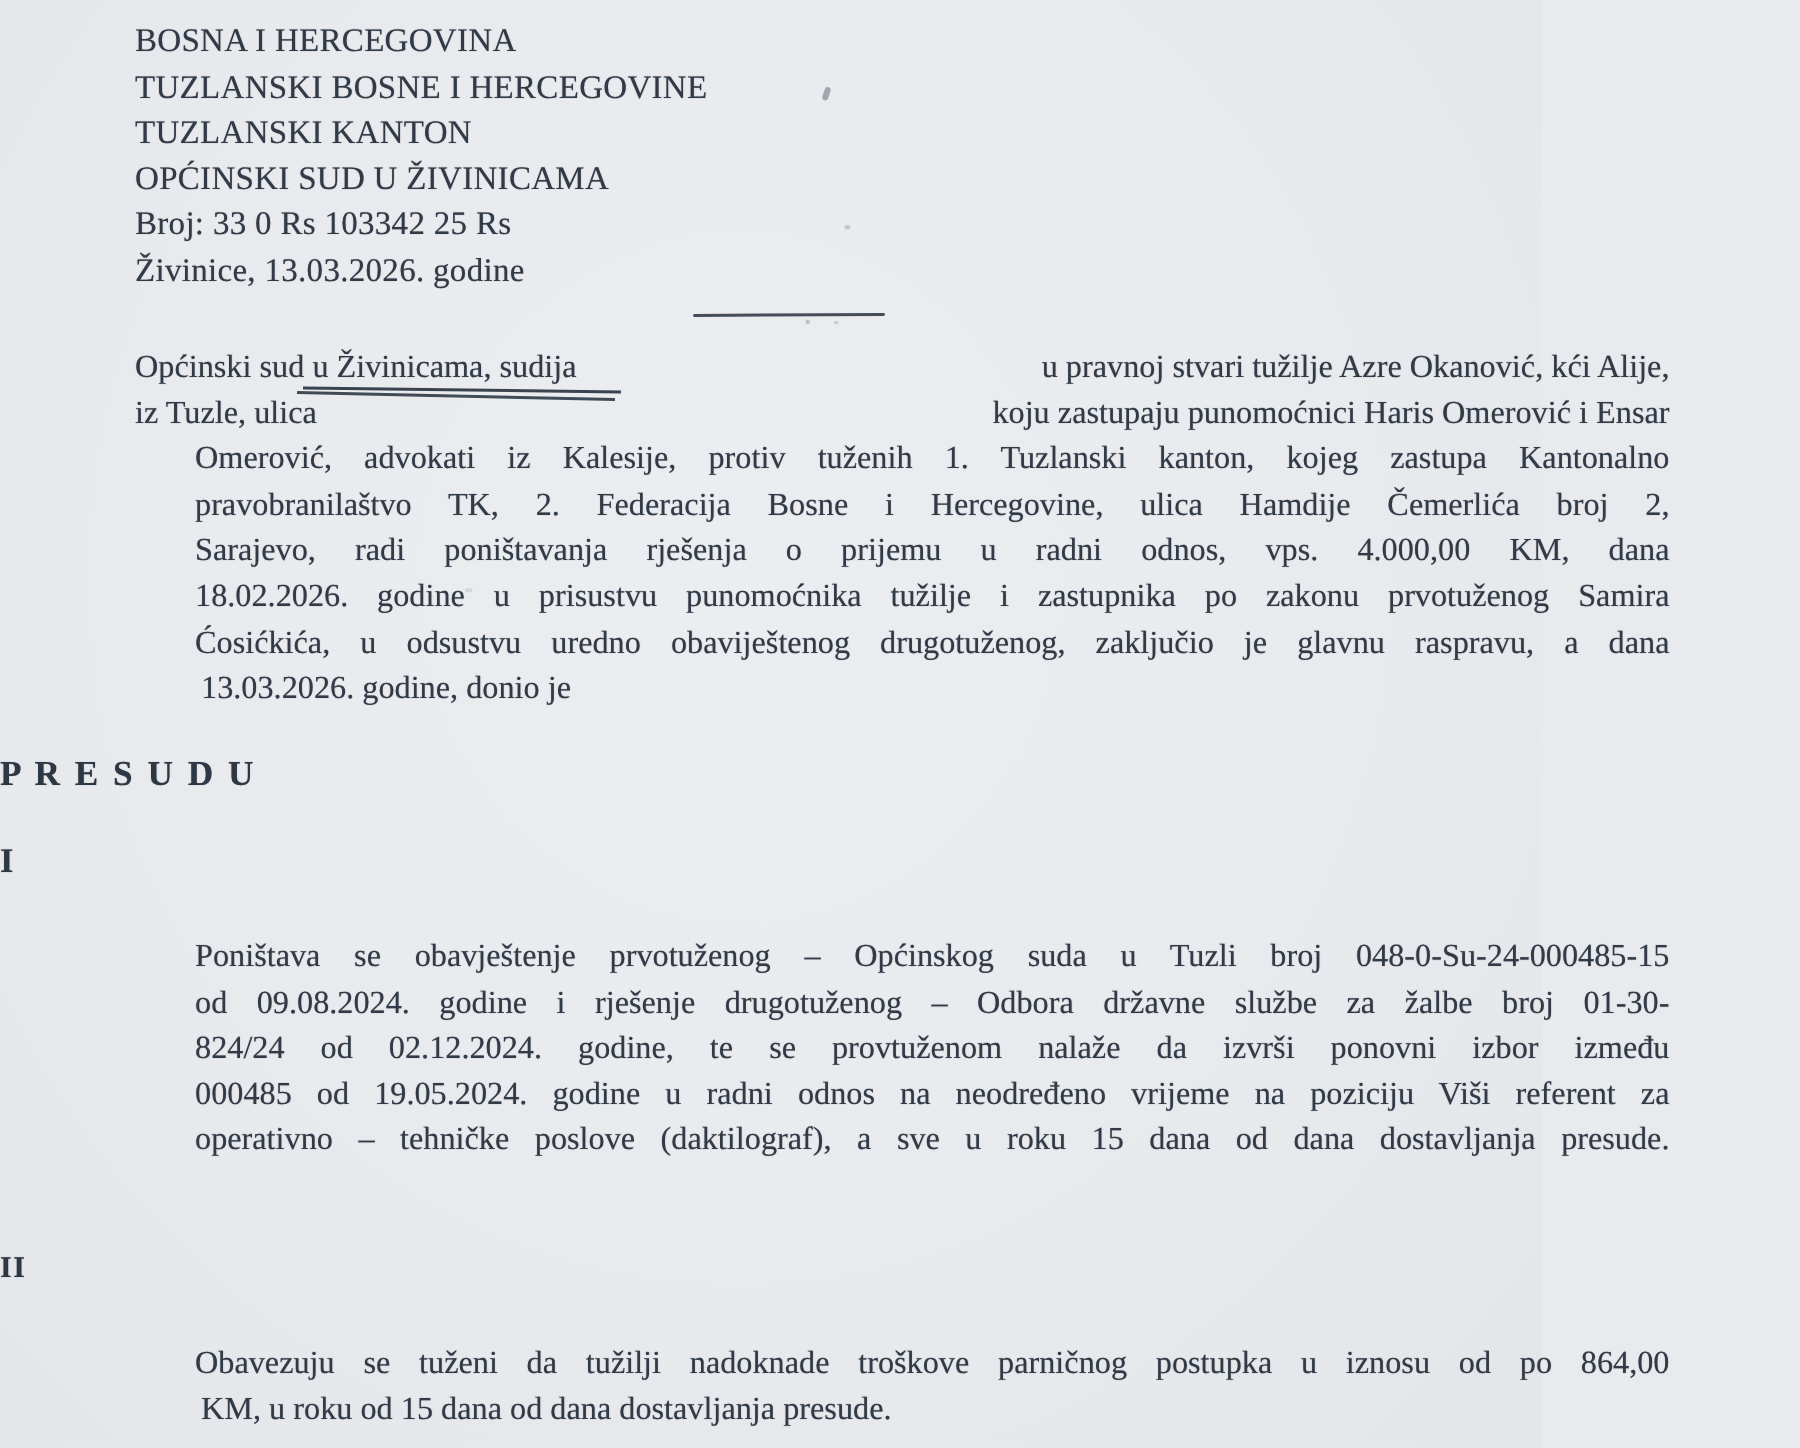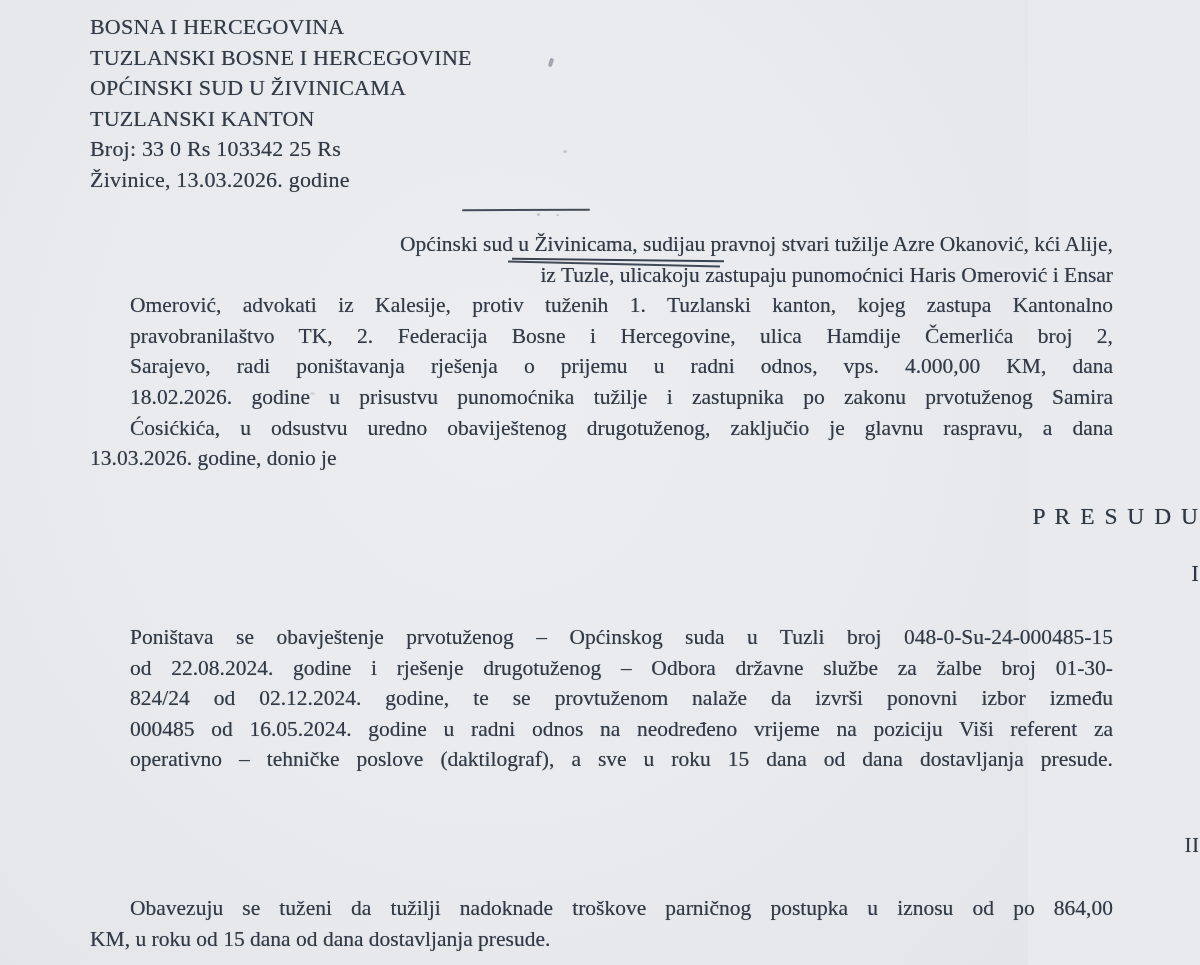--- a/index.html
+++ b/index.html
@@ -56,24 +56,25 @@
     text-align-last: justify;
     white-space: nowrap;
     height: 30.6px;
     overflow: visible;
     margin-left: 40px;
   }
   .para .jline { white-space: normal; }
   .para .plain {
     text-align: left;
     height: 30.6px;
+    margin-left: 44px;
   }
   .split-line {
     display: flex;
-    justify-content: flex-end;
+    justify-content: space-between;
     height: 30.6px;
   }
 
   .intro-block { top: 229px; }
   .sec1-block { top: 622px; }
   .sec2-block { top: 893px; }
 
   
   .pen-underline {
     position: relative;
@@ -97,22 +98,22 @@
     bottom: -5px;
     height: 2px;
     background: #414a57;
     transform: rotate(1.3deg);
   }
 
   .centered-heading {
     position: absolute;
     left: 0;
     width: 1200px;
-    text-align: right;
-    font-weight: normal;
+    text-align: left;
+    font-weight: bold;
     color: #2e3744;
   }
   .verdict-title {
     top: 503px;
     font-size: 23.5px;
     letter-spacing: 2px;
   }
   .roman-1 { top: 561px; font-size: 23px; letter-spacing: 1px; }
   .roman-2 { top: 834px; font-size: 20px; letter-spacing: 1px; }
 
@@ -136,22 +137,22 @@
   .artifact.speck-4 { width: 5px; height: 3px; left: 310px; top: 392px; opacity: 0.18; }
 </style>
 </head>
 <body>
 
 <div class="page">
 
   <div class="court-header">
     <div>BOSNA I HERCEGOVINA</div>
     <div>TUZLANSKI BOSNE I HERCEGOVINE</div>
+    <div>TUZLANSKI KANTON</div>
     <div>OPĆINSKI SUD U ŽIVINICAMA</div>
-    <div>TUZLANSKI KANTON</div>
     <div>Broj: 33 0 Rs 103342 25 Rs</div>
     <div>Živinice, 13.03.2026. godine</div>
   </div>
 
   <div class="short-rule"></div>
 
   <div class="artifact mark-comma"></div>
   <div class="artifact speck-1"></div>
   <div class="artifact speck-2"></div>
   <div class="artifact speck-3"></div>
@@ -175,23 +176,23 @@
       </div>
     <div class="plain">13.03.2026. godine, donio je</div>
   </div>
 
   <div class="centered-heading verdict-title">P R E S U D U</div>
 
   <div class="centered-heading roman-1">I</div>
   <div class="para sec1-block">
     <div>
         <div class="jline">Poništava se obavještenje prvotuženog – Općinskog suda u Tuzli broj 048-0-Su-24-000485-15</div>
-        <div class="jline">od 22.08.2024. godine i rješenje drugotuženog – Odbora državne službe za žalbe broj 01-30-</div>
+        <div class="jline">od 09.08.2024. godine i rješenje drugotuženog – Odbora državne službe za žalbe broj 01-30-</div>
         <div class="jline">824/24 od 02.12.2024. godine, te se provtuženom nalaže da izvrši ponovni izbor između</div>
-        <div class="jline">000485 od 16.05.2024. godine u radni odnos na neodređeno vrijeme na poziciju Viši referent za</div>
+        <div class="jline">000485 od 19.05.2024. godine u radni odnos na neodređeno vrijeme na poziciju Viši referent za</div>
         <div class="jline">operativno – tehničke poslove (daktilograf), a sve u roku 15 dana od dana dostavljanja presude.</div>
       </div>
   </div>
 
   <div class="centered-heading roman-2">II</div>
   <div class="para sec2-block">
     <div>
         <div class="jline">Obavezuju se tuženi da tužilji nadoknade troškove parničnog postupka u iznosu od po 864,00</div>
       </div>
     <div class="plain">KM, u roku od 15 dana od dana dostavljanja presude.</div>

